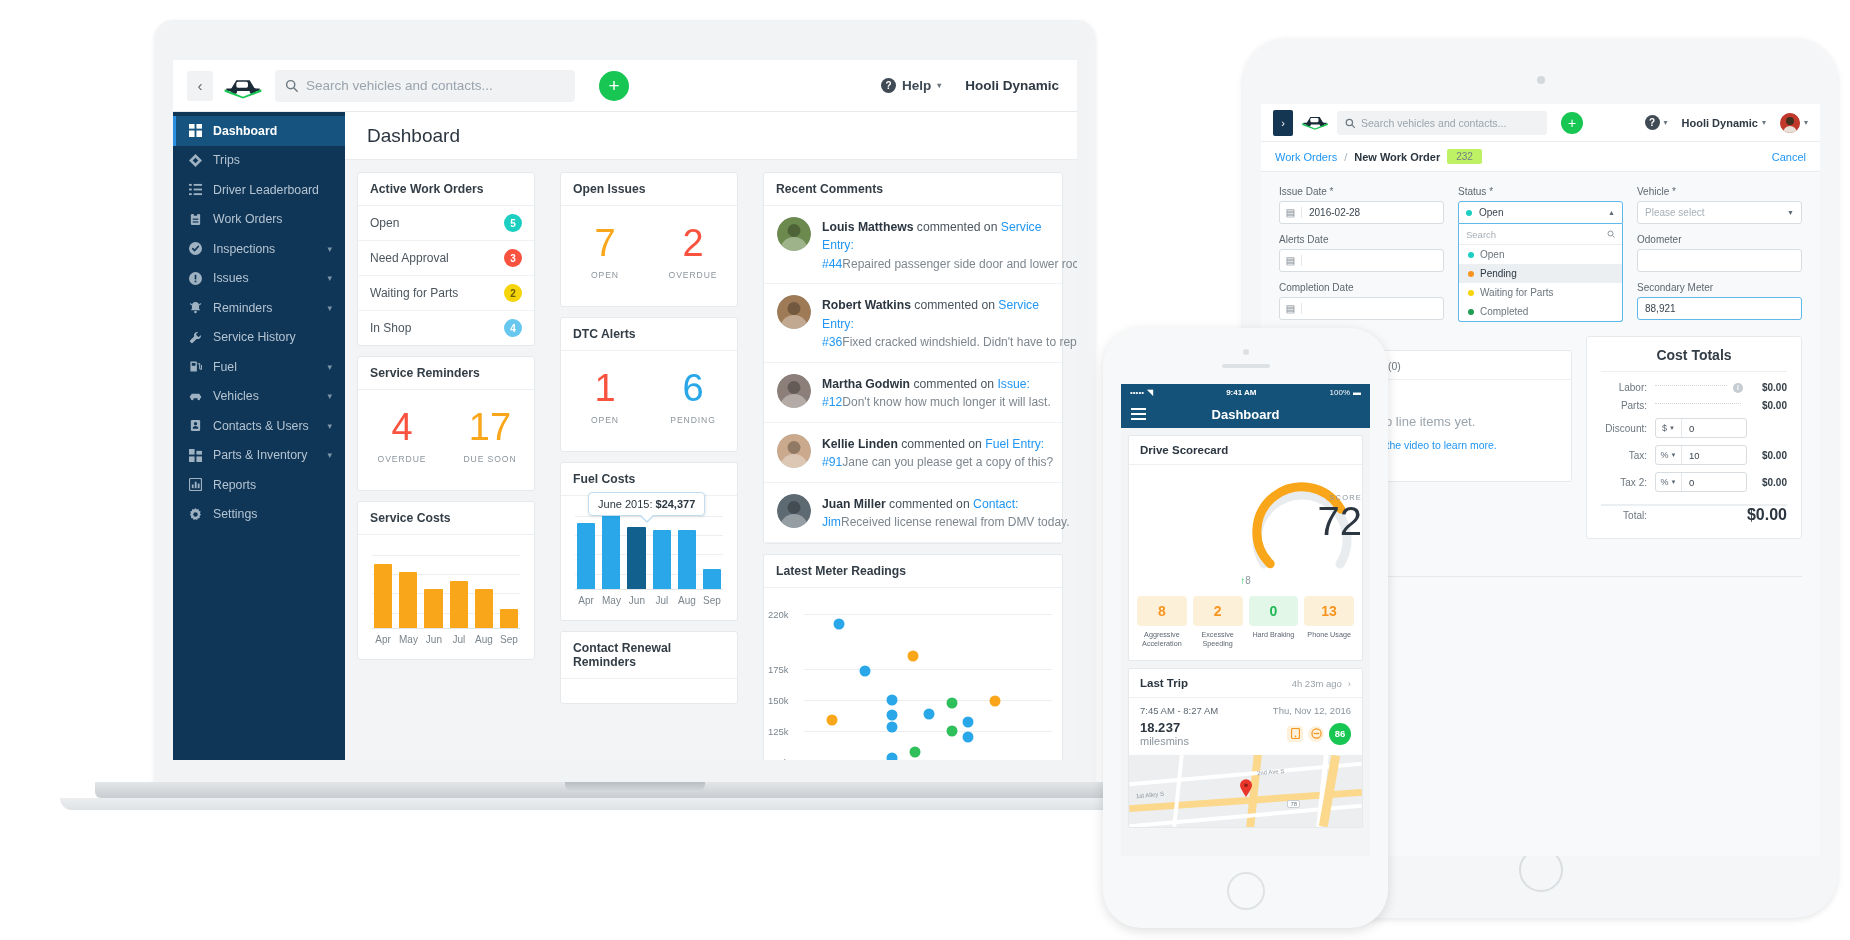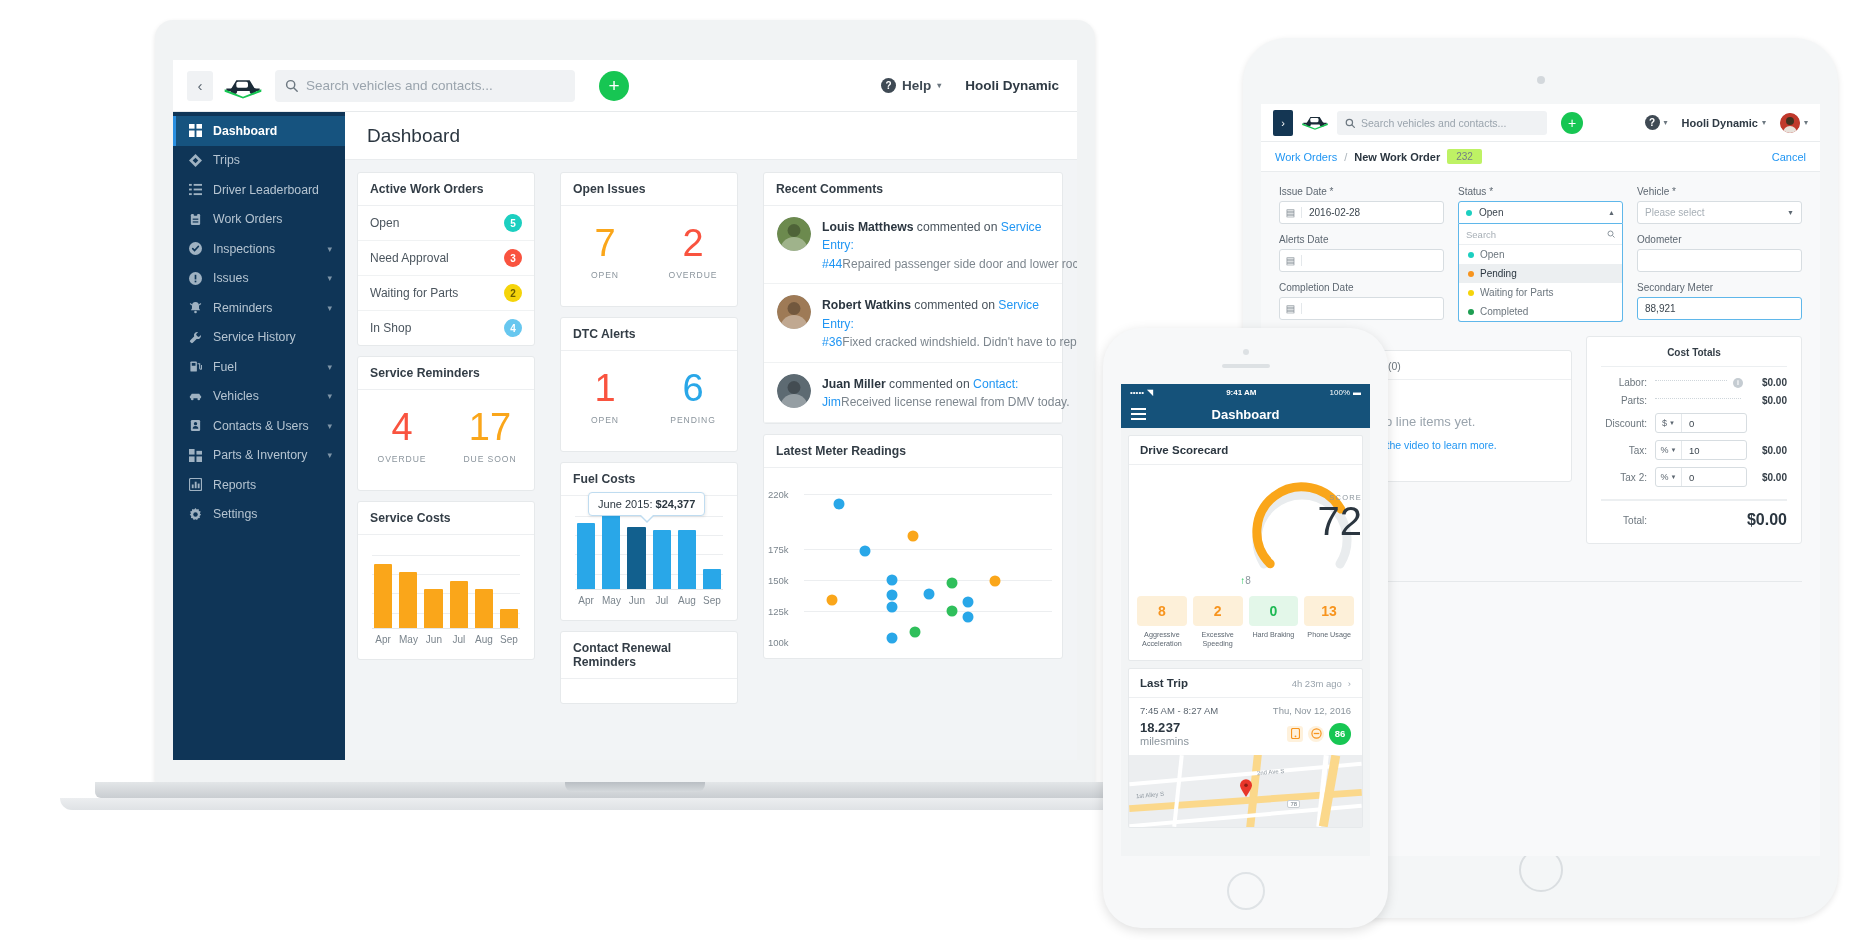--- a/index.html
+++ b/index.html
@@ -188,31 +188,31 @@
   .dd-item.hl { background:#eceff1; color:#2b3640; }
   .sdot { width:6px;height:6px;border-radius:50%; flex:0 0 6px;}
 
   .lineitems { background:#fff; border:1px solid #e6e9eb; border-radius:3px; margin-top:14px; }
   .li-tabs { display:flex; gap:22px; padding:9px 16px 7px; border-bottom:1px solid #edeff1; }
   .li-tab { font-size:10.5px; color:#6c767e; }
   .li-empty { text-align:center; padding:34px 0 10px; font-size:13px; color:#9aa4ad; }
   .li-link { text-align:center; padding-bottom:30px; font-size:10.5px; color:#2196f3; }
 
   .totals { background:#fff; border:1px solid #e6e9eb; border-radius:3px; padding:10px 14px 14px; }
-  .tot-title { text-align:center; font-size:10px; font-weight:700; color:#333d46; padding-bottom:8px;
+  .tot-title { text-align:center; font-size:14px; font-weight:700; color:#333d46; padding-bottom:8px;
                border-bottom:1px solid #eceff1; margin-bottom:10px; }
   .tot-row { display:flex; align-items:center; margin-bottom:7px; font-size:10px; color:#6c767e; }
   .tot-lbl { width:54px; text-align:right; padding-right:8px; }
   .dots { flex:1; border-bottom:1px dotted #cfd6db; margin:0 6px 4px 0; }
   .tot-val { font-weight:700; color:#333d46; font-size:10px; min-width:40px; text-align:right;}
   .mini-inp { display:flex; height:20px; border:1px solid #d7dde1; border-radius:3px; overflow:hidden; width:92px;}
   .mini-inp .u { width:26px; display:flex; align-items:center; justify-content:center; gap:2px;
                  border-right:1px solid #e4e8eb; font-size:9px; color:#5d6771; }
   .mini-inp .v { flex:1; display:flex; align-items:center; padding-left:7px; font-size:9.5px; color:#3b454e; }
-  .tot-final { display:flex; align-items:center; border-top:2px solid #eceff1; padding-top:10px; margin-top:12px;}
+  .tot-final { display:flex; align-items:center; border-top:2px solid #eceff1; margin-top:12px;}
   .tot-final .l { width:54px; text-align:right; padding-right:8px; font-size:10px; color:#6c767e;}
   .tot-final .v { margin-left:auto; font-size:16px; font-weight:700; color:#2b3640; }
   .details-h { font-size:13px; color:#333d46; font-weight:400; padding:14px 0 8px;
                border-bottom:1px solid #e6e9eb; margin-bottom:12px;}
   .ftextarea { height:72px; border:1px solid #d7dde1; border-radius:3px; background:#fff; }
 
   
   .phone { position:absolute; left:1103px; top:328px; width:285px; height:600px; }
   .phone-body { position:absolute; inset:0; background:#f7f8f9; border-radius:38px;
                 box-shadow:0 3px 12px rgba(0,0,0,.13); }
@@ -611,20 +611,36 @@
                     <div class="cmt">
                       <span class="avatar"><svg width="34" height="34" viewBox="0 0 34 34">
                           <circle cx="17" cy="17" r="17" fill="#9e7a56"></circle>
                           <circle cx="17" cy="13.5" r="6.5" fill="rgba(0,0,0,.28)"></circle>
                           <path d="M3 34 a14 14 0 0 1 28 0 Z" fill="rgba(255,255,255,.35)"></path>
                         </svg></span>
                       <span class="cmt-main"><span class="cmt-l1"><b>Robert Watkins</b> <span>commented on</span> <a href="#">Service Entry: #36</a></span><span class="cmt-l2">Fixed cracked windshield. Didn't have to replace.</span></span>
                     </div>
                     <div class="cmt">
                       <span class="avatar"><svg width="34" height="34" viewBox="0 0 34 34">
+                          <circle cx="17" cy="17" r="17" fill="#8c7e78"></circle>
+                          <circle cx="17" cy="13.5" r="6.5" fill="rgba(0,0,0,.28)"></circle>
+                          <path d="M3 34 a14 14 0 0 1 28 0 Z" fill="rgba(255,255,255,.35)"></path>
+                        </svg></span>
+                      <span class="cmt-main"><span class="cmt-l1"><b>Martha Godwin</b> <span>commented on</span> <a href="#">Issue: #12</a></span><span class="cmt-l2">Don't know how much longer it will last.</span></span>
+                    </div>
+                    <div class="cmt">
+                      <span class="avatar"><svg width="34" height="34" viewBox="0 0 34 34">
+                          <circle cx="17" cy="17" r="17" fill="#caa98c"></circle>
+                          <circle cx="17" cy="13.5" r="6.5" fill="rgba(0,0,0,.28)"></circle>
+                          <path d="M3 34 a14 14 0 0 1 28 0 Z" fill="rgba(255,255,255,.35)"></path>
+                        </svg></span>
+                      <span class="cmt-main"><span class="cmt-l1"><b>Kellie Linden</b> <span>commented on</span> <a href="#">Fuel Entry: #91</a></span><span class="cmt-l2">Jane can you please get a copy of this?</span></span>
+                    </div>
+                    <div class="cmt">
+                      <span class="avatar"><svg width="34" height="34" viewBox="0 0 34 34">
                           <circle cx="17" cy="17" r="17" fill="#5d6a72"></circle>
                           <circle cx="17" cy="13.5" r="6.5" fill="rgba(0,0,0,.28)"></circle>
                           <path d="M3 34 a14 14 0 0 1 28 0 Z" fill="rgba(255,255,255,.35)"></path>
                         </svg></span>
                       <span class="cmt-main"><span class="cmt-l1"><b>Juan Miller</b> <span>commented on</span> <a href="#">Contact: Jim</a></span><span class="cmt-l2">Received license renewal from DMV today.</span></span>
                     </div>
                   </div>
               </div>
 
               <div class="card">

